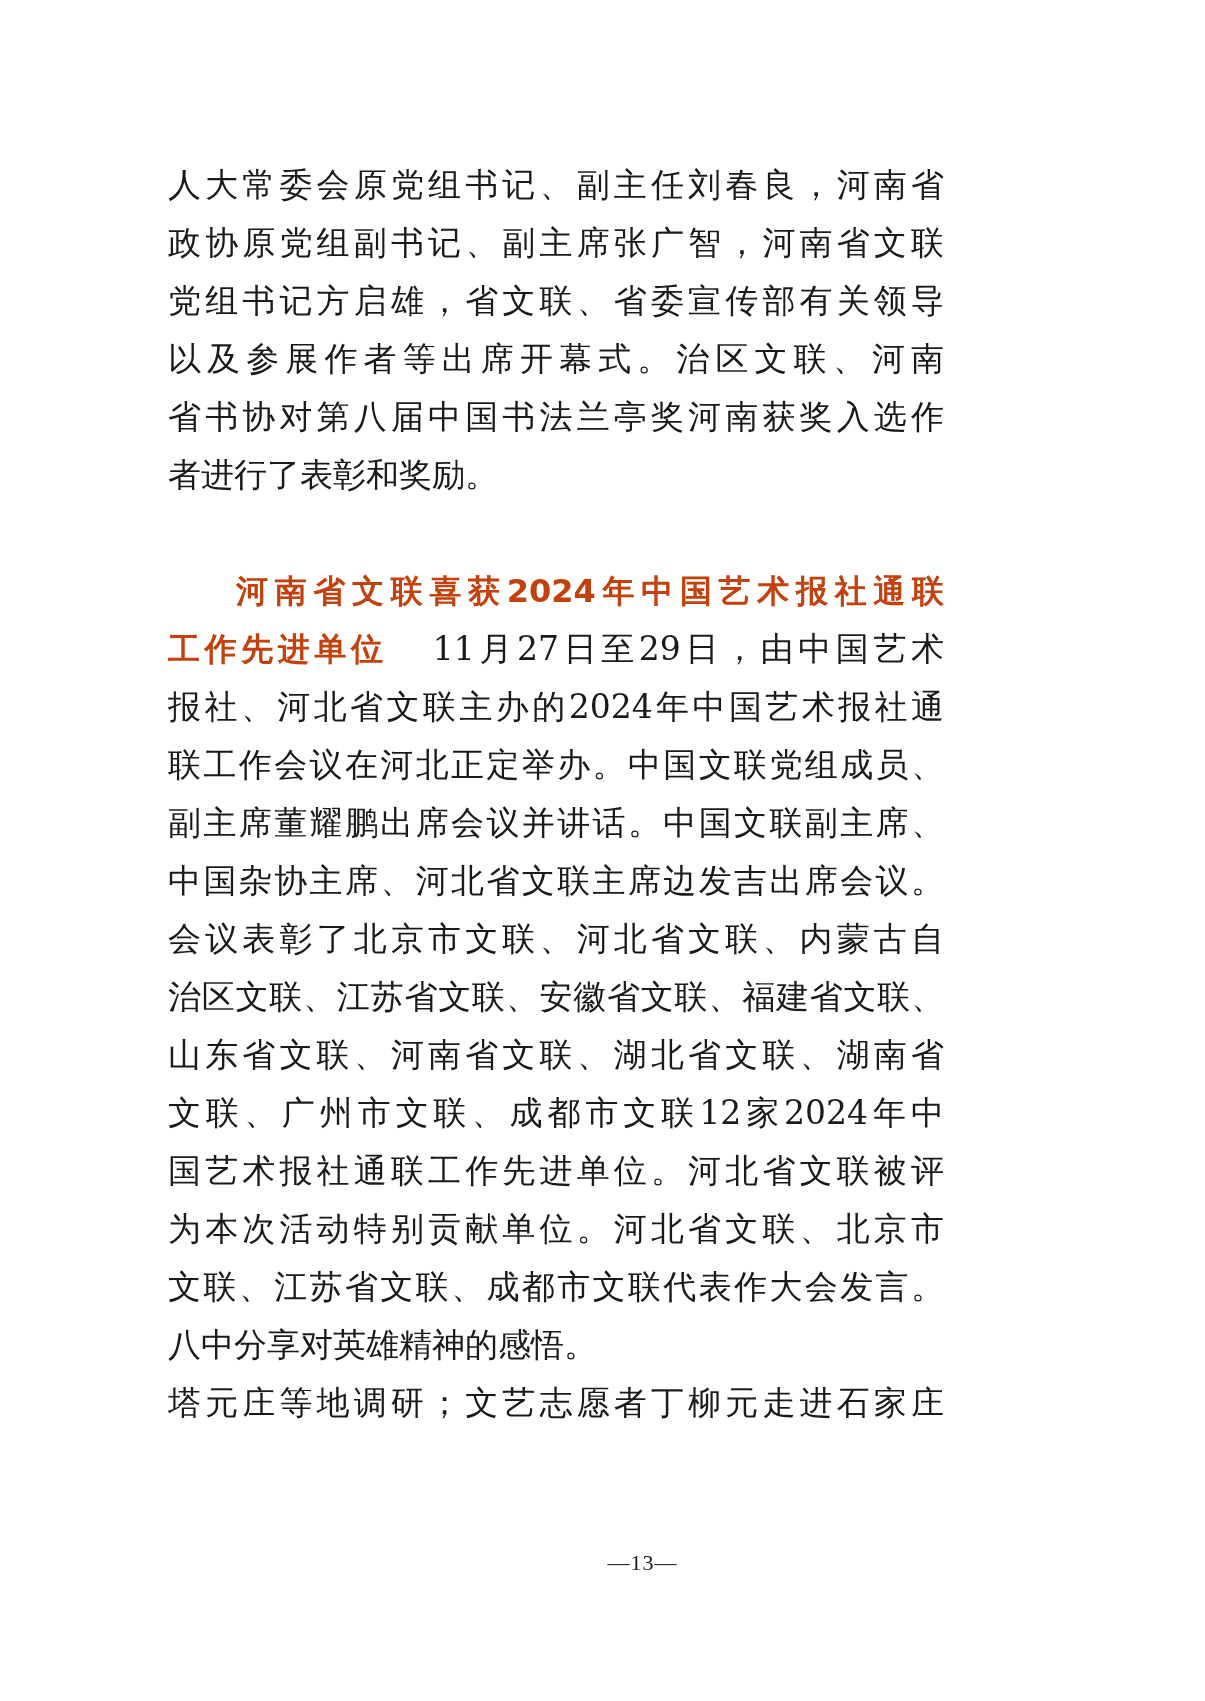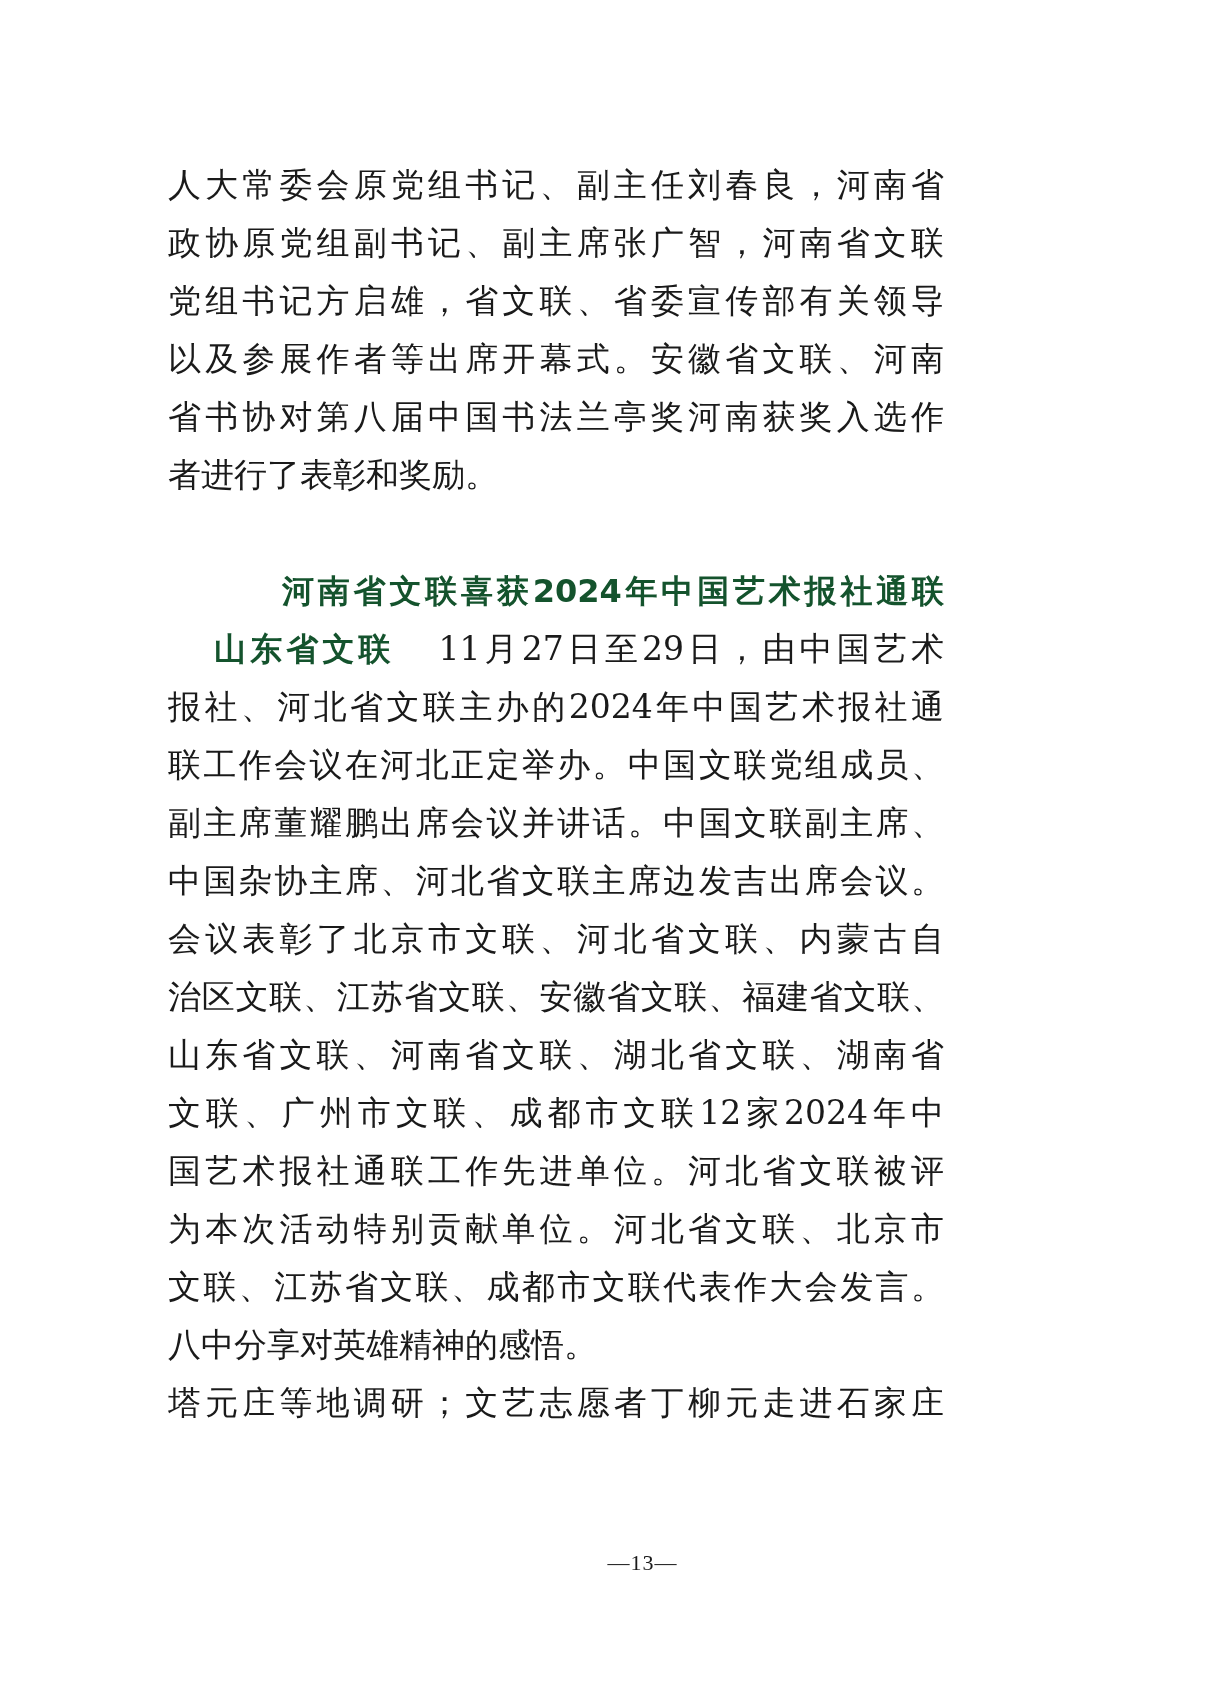--- a/index.html
+++ b/index.html
@@ -38,23 +38,22 @@
     .line.indent {
       padding-left: 68px;
     }
     .gap {
       display: block;
       height: 58px;
     }
     .heading {
       font-family: "DejaVu Sans", "Liberation Sans", sans-serif;
       font-weight: bold;
-      color: #14532d;
+      color: #c2410c;
       font-size: 32px;
-      margin-left: 46px;
     }
     .page-number {
       position: absolute;
       left: 0;
       width: 1205px;
       top: 1550px;
       text-align: center;
       font-size: 22px;
       font-family: "Liberation Serif", "DejaVu Serif", serif;
       color: #1a1a1a;
@@ -63,30 +62,30 @@
     }
   </style>
 </head>
 <body>
 
 <div class="page-text">
   <div>
     <span class="line">人大常委会原党组书记、副主任刘春良，河南省</span>
     <span class="line">政协原党组副书记、副主席张广智，河南省文联</span>
     <span class="line">党组书记方启雄，省文联、省委宣传部有关领导</span>
-    <span class="line">以及参展作者等出席开幕式。安徽省文联、河南</span>
+    <span class="line">以及参展作者等出席开幕式。治区文联、河南</span>
     <span class="line">省书协对第八届中国书法兰亭奖河南获奖入选作</span>
     <span class="line last">者进行了表彰和奖励。</span>
   </div>
 
   <span class="gap"></span>
 
   <div>
     <span class="line indent heading">河南省文联喜获2024年中国艺术报社通联</span>
-    <span class="line"><span class="heading">山东省文联</span>&nbsp;&nbsp;&nbsp;<span>11月27日至29日，由中国艺术</span></span>
+    <span class="line"><span class="heading">工作先进单位</span>&nbsp;&nbsp;&nbsp;<span>11月27日至29日，由中国艺术</span></span>
     <span class="line">报社、河北省文联主办的2024年中国艺术报社通</span>
     <span class="line">联工作会议在河北正定举办。中国文联党组成员、</span>
     <span class="line">副主席董耀鹏出席会议并讲话。中国文联副主席、</span>
     <span class="line">中国杂协主席、河北省文联主席边发吉出席会议。</span>
     <span class="line">会议表彰了北京市文联、河北省文联、内蒙古自</span>
     <span class="line">治区文联、江苏省文联、安徽省文联、福建省文联、</span>
     <span class="line">山东省文联、河南省文联、湖北省文联、湖南省</span>
     <span class="line">文联、广州市文联、成都市文联12家2024年中</span>
     <span class="line">国艺术报社通联工作先进单位。河北省文联被评</span>
     <span class="line">为本次活动特别贡献单位。河北省文联、北京市</span>

